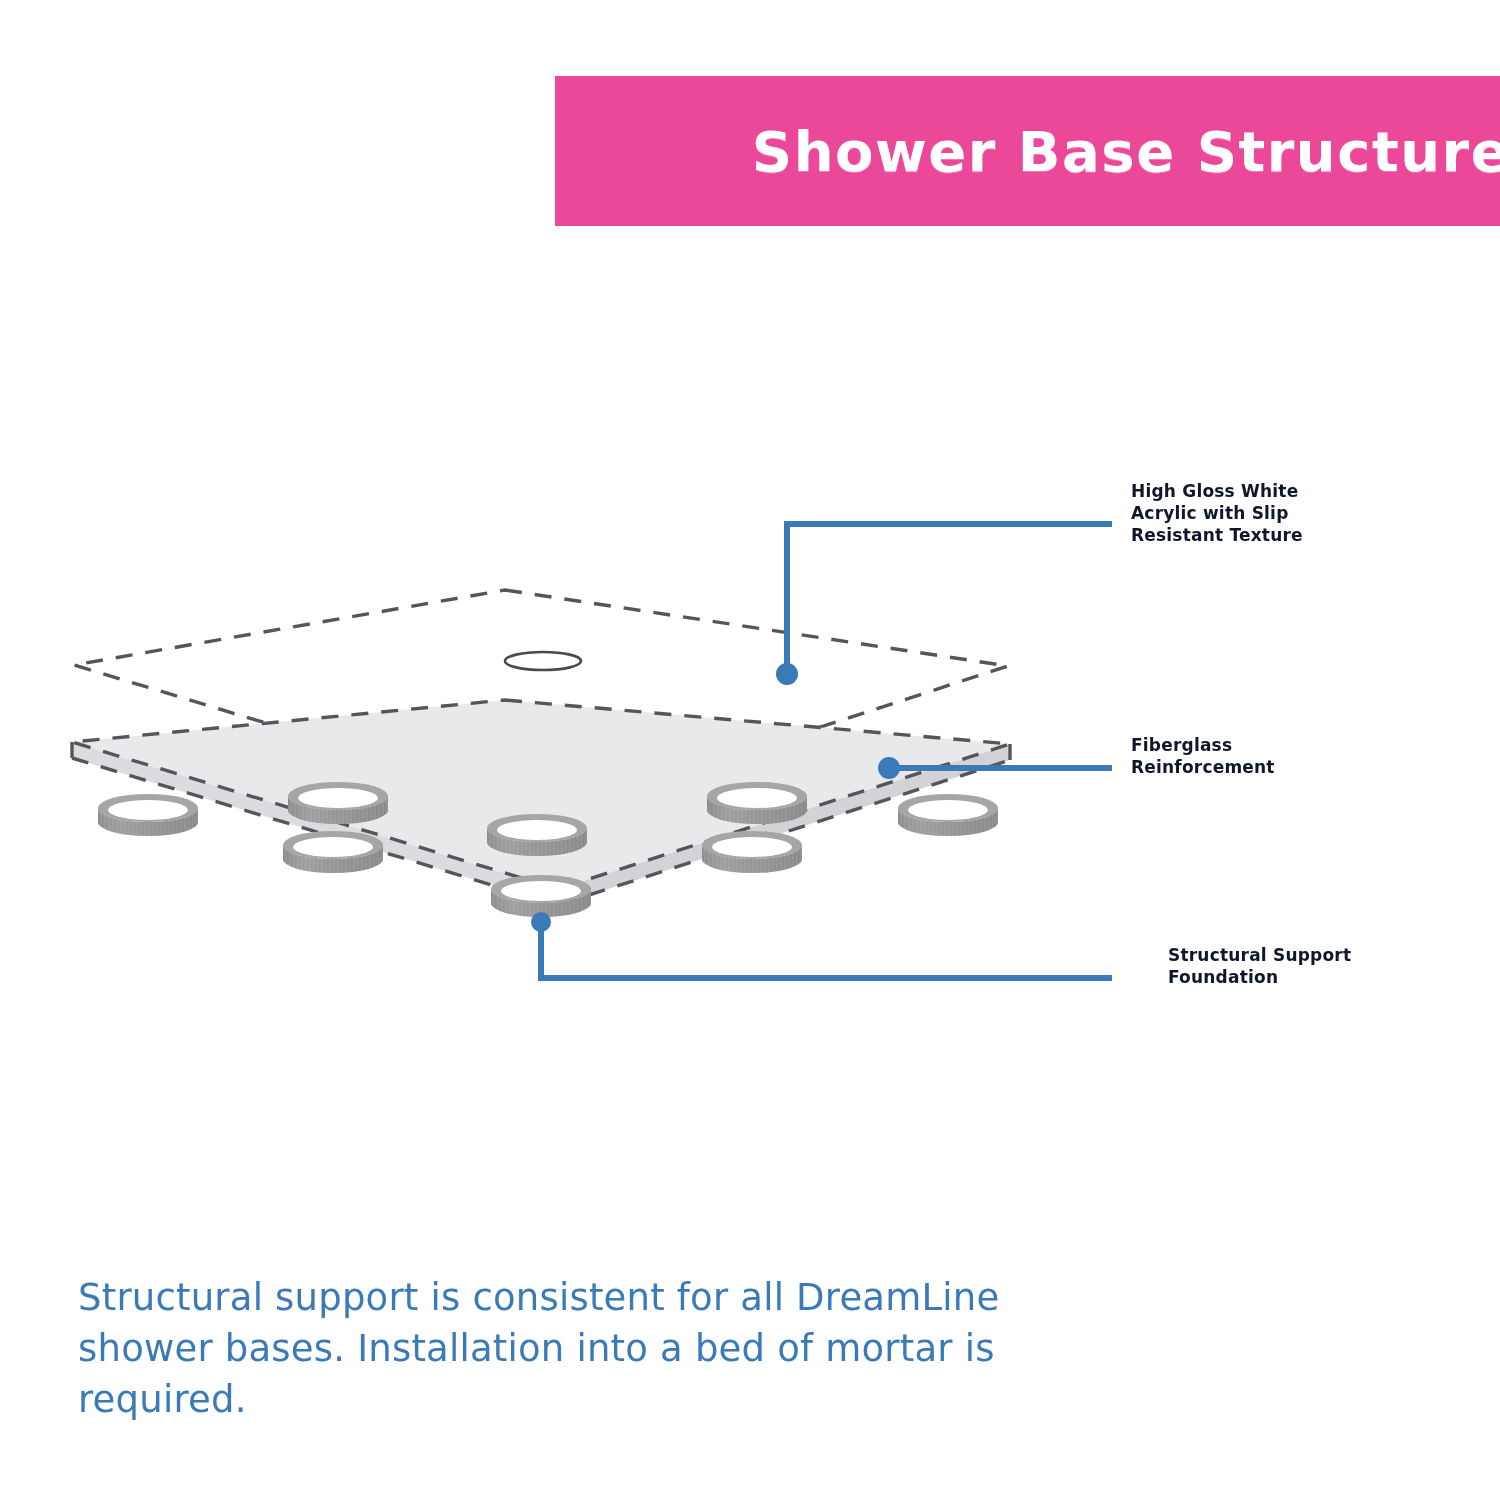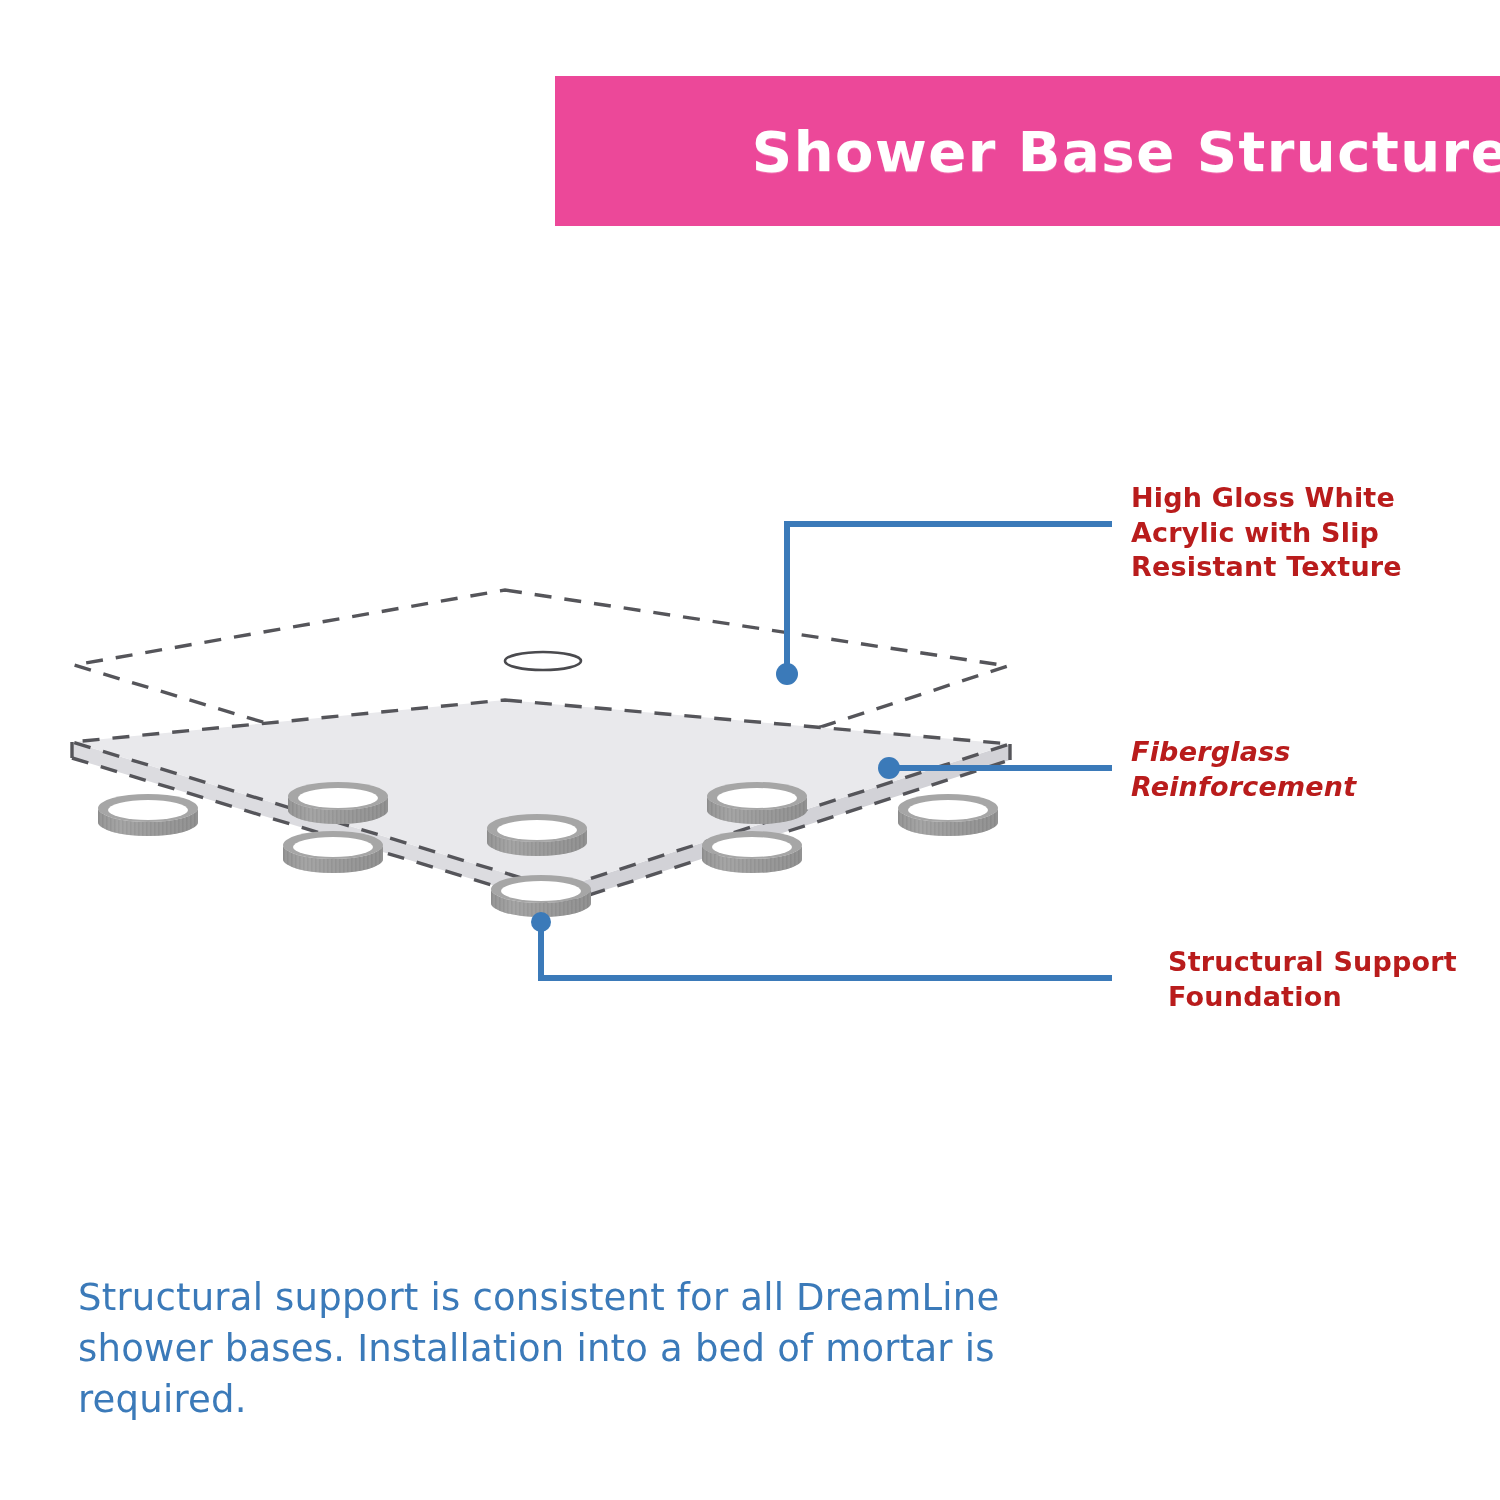--- a/index.html
+++ b/index.html
@@ -47,30 +47,30 @@
     left: 0;
     top: 0;
     width: 1500px;
     height: 1500px;
     pointer-events: none;
   }
 
   
   .callout-label {
     position: absolute;
-    color: #b91c1c;
-    font-size: 27px;
+    color: #0f172a;
+    font-size: 17px;
     font-weight: bold;
     line-height: 1.28;
     font-family: "DejaVu Sans", sans-serif;
     letter-spacing: 0.2px;
     white-space: pre-line;
   }
   #label-acrylic  { left: 1131px; top: 481px; width: 330px; }
-  #label-fiberglass { left: 1131px; top: 735px; width: 330px; font-style: italic; }
+  #label-fiberglass { left: 1131px; top: 735px; width: 330px; }
   #label-support  { left: 1168px; top: 945px; width: 340px; }
 
   
   #bottom-caption {
     position: absolute;
     left: 78px;
     top: 1272px;
     width: 980px;
     color: #3b7ab9;
     font-size: 37px;

